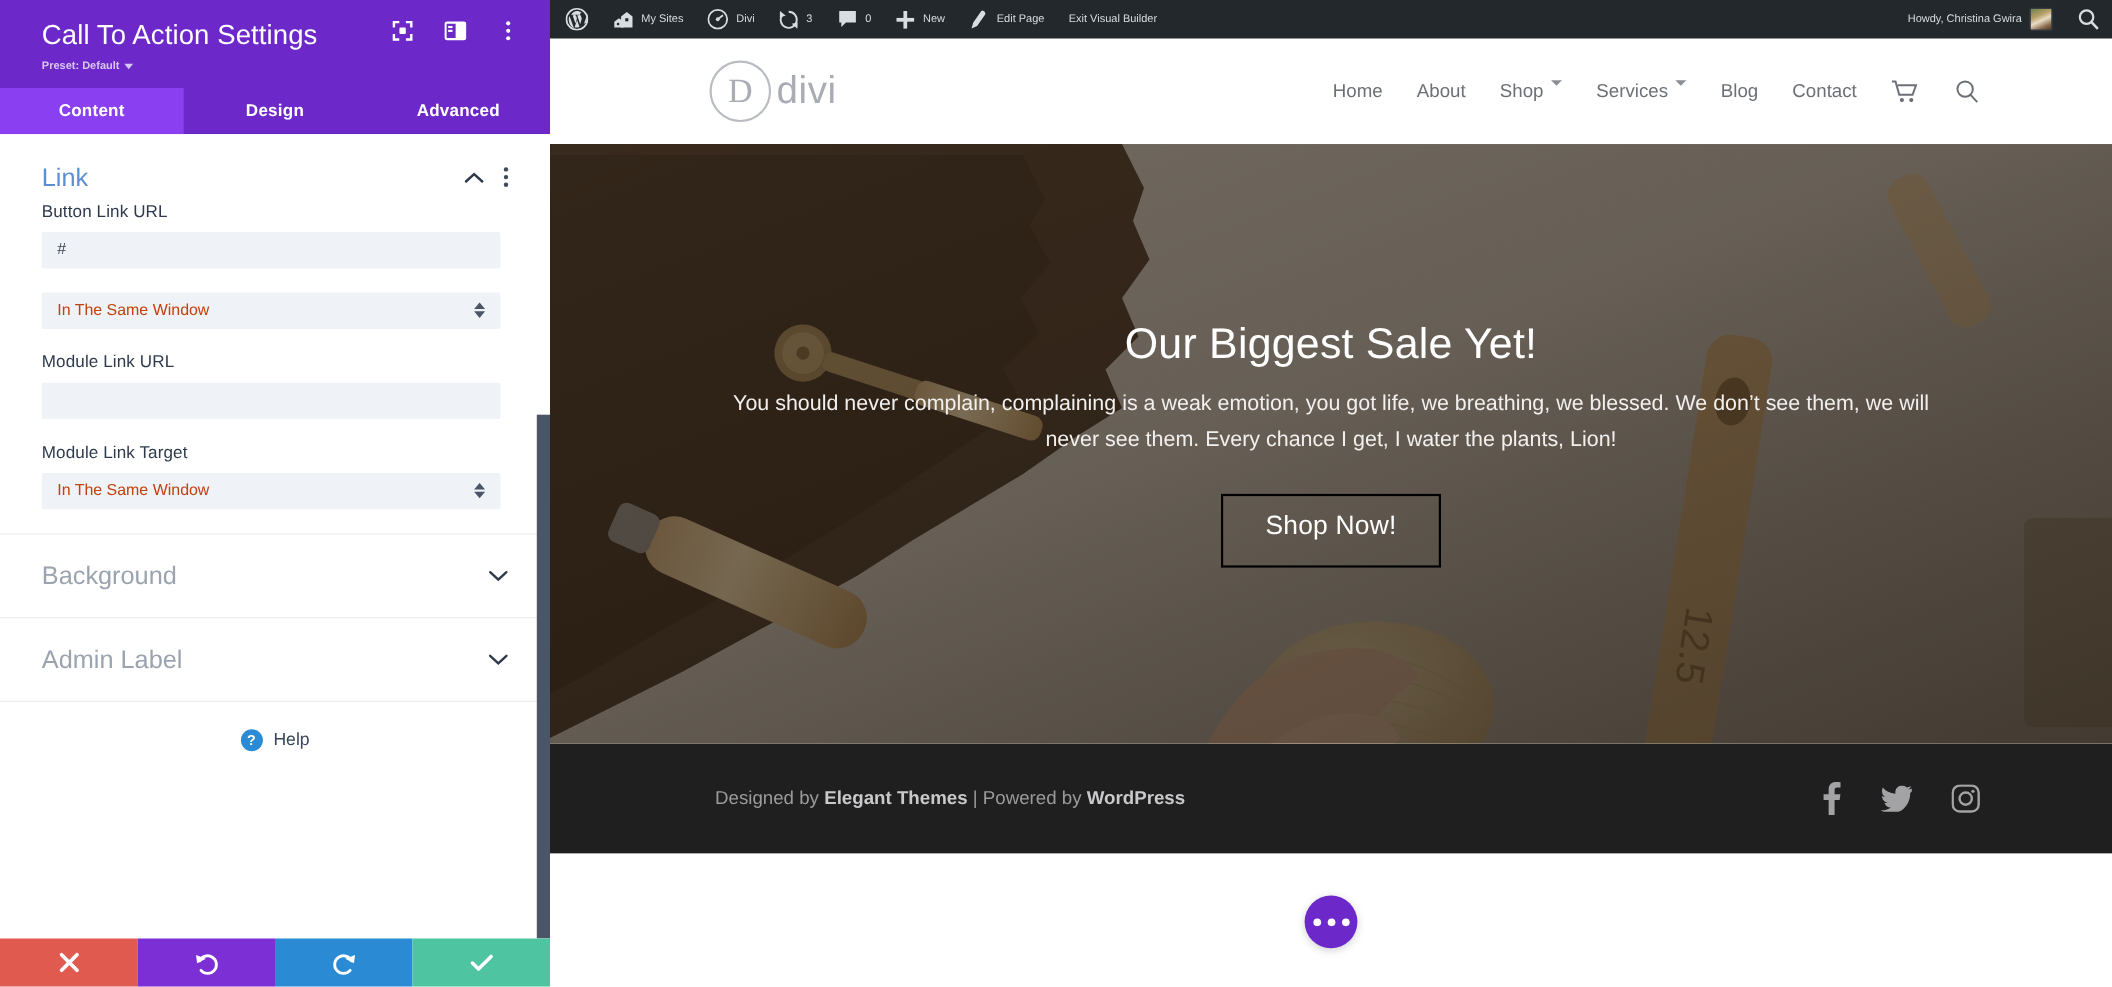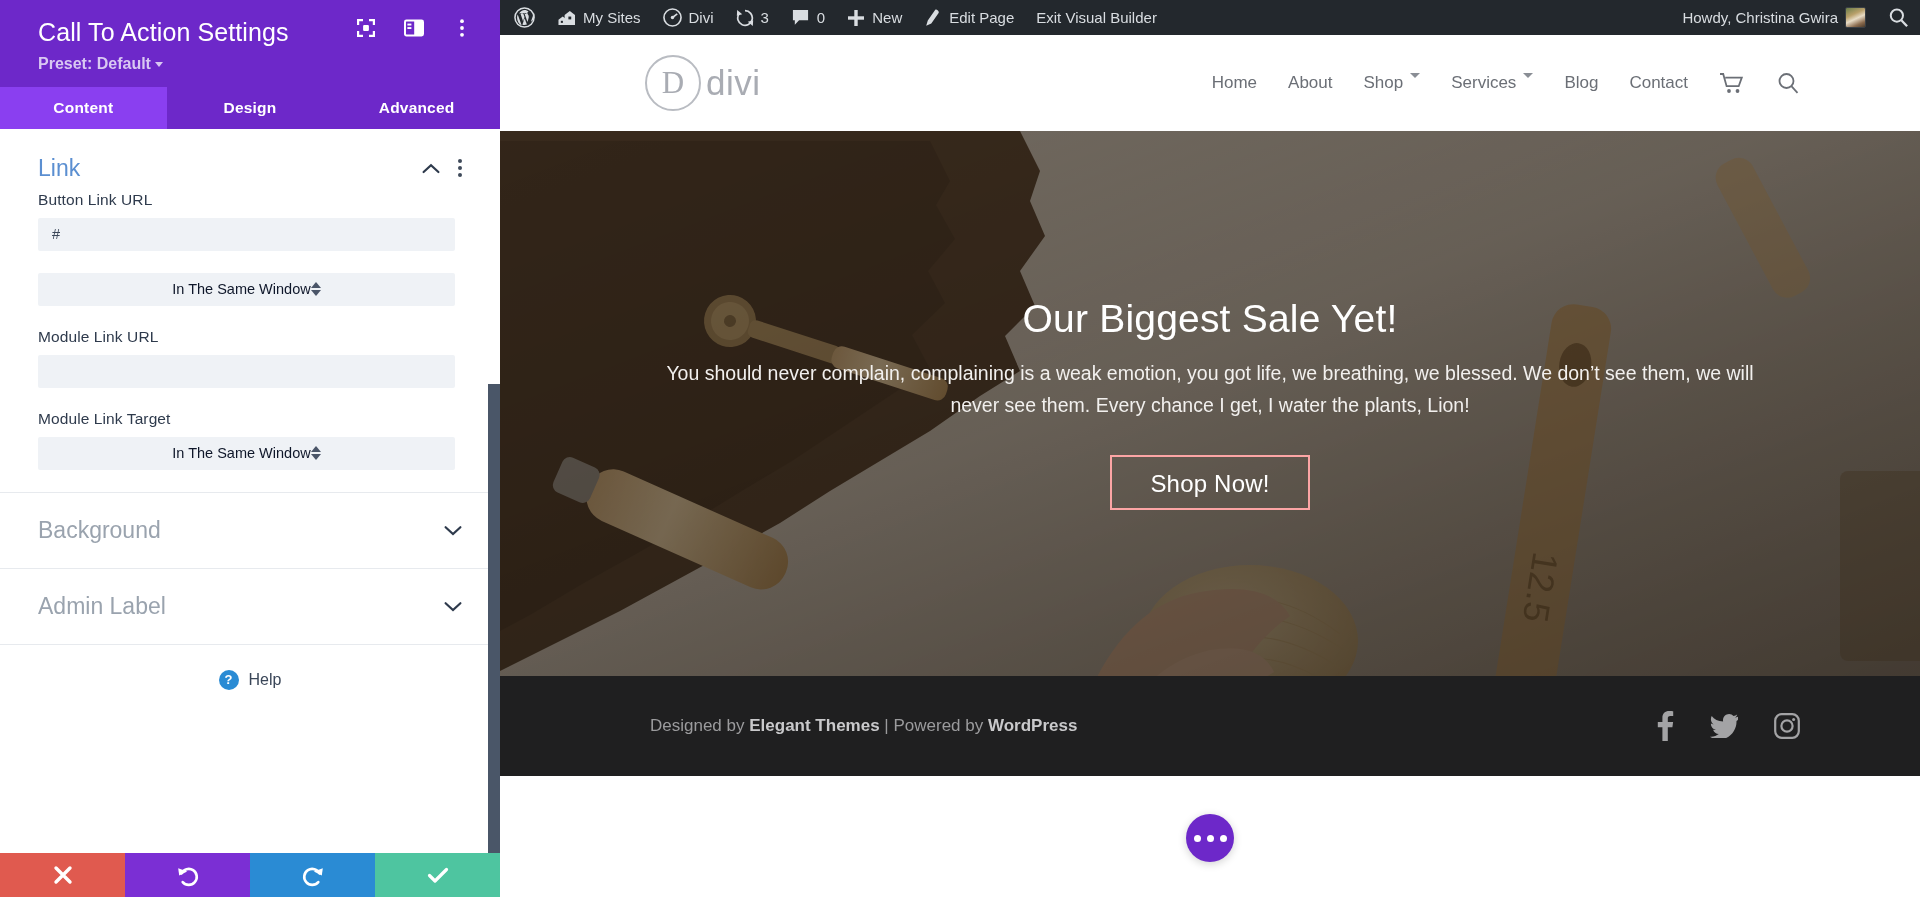--- a/index.html
+++ b/index.html
@@ -23,21 +23,21 @@
     background: #6d28c9;
     padding: 18px 38px 14px 38px;
     position: relative;
   }
   .panel-title {
     color: #ffffff; font-size: 25px; font-weight: normal;
     letter-spacing: .1px; line-height: 1.15;
   }
   .panel-preset {
     margin-top: 8px;
-    color: #d9c8f2; font-size: 16px; font-weight: bold;
+    color: #d9c8f2; font-size: 10px; font-weight: bold;
   }
   .panel-preset .caret {
     display: inline-block; margin-left: 4px;
     border-left: 4px solid transparent; border-right: 4px solid transparent;
     border-top: 5px solid #d9c8f2; vertical-align: middle;
   }
   .head-icons {
     position: absolute; right: 28px; top: 18px;
     display: flex; align-items: center; gap: 28px;
   }
@@ -78,22 +78,22 @@
     background: #eff2f6; border: none; border-radius: 2px;
     padding: 0 14px;
     font-family: "Liberation Sans", sans-serif;
     font-size: 14.5px; color: #3a4658;
     display: flex; align-items: center;
   }
   .field-select {
     width: 417px; height: 33px;
     background: #eff2f6; border: none; border-radius: 2px;
     padding: 0 14px;
-    font-size: 14.5px; color: #0f172a;
-    display: flex; align-items: center; justify-content: center;
+    font-size: 14.5px; color: #c2410c;
+    display: flex; align-items: center; justify-content: space-between;
     cursor: pointer;
   }
   .updown { display: flex; flex-direction: column; align-items: center; gap: 2px; }
   .updown .u, .updown .d { width: 0; height: 0; border-left: 5px solid transparent; border-right: 5px solid transparent; }
   .updown .u { border-bottom: 6px solid #4a5568; }
   .updown .d { border-top: 6px solid #4a5568; }
 
   .divider { height: 1px; background: #e7eaee; margin: 20px 0 0 0; }
   .acc-row {
     height: 76px; display: flex; align-items: center; justify-content: space-between;
@@ -122,21 +122,21 @@
     position: absolute; right: 0; top: 255px;
     width: 12px; height: 570px; background: #4a5668; border-radius: 0;
     cursor: pointer; z-index: 55;
   }
 
   
   .wpbar {
     position: absolute; left: 500px; top: 0; right: 0; height: 35px;
     background: #23282d; color: #d9dde1;
     display: flex; align-items: center;
-    font-size: 15px; z-index: 30;
+    font-size: 10px; z-index: 30;
   }
   .wpbar .grp { display: flex; align-items: center; gap: 7px; padding: 0 11px; height: 35px; cursor: pointer; }
   .wpbar .grp:first-child { padding-left: 14px; }
   .wpbar svg { display: block; }
   .wpbar .spacer { flex: 1; }
   .avatar {
     width: 21px; height: 21px; border-radius: 2px;
     background: linear-gradient(155deg,#6b7f4a 0%,#b9a06a 35%,#e8dcc6 55%,#8a6b4e 80%,#4a3a2a 100%);
     border: 1px solid #3a3f45; display: inline-block;
   }
@@ -179,22 +179,22 @@
   }
   .hero-h1 {
     color: #ffffff; font-size: 39px; font-weight: normal;
     text-align: center; margin-bottom: 17px; letter-spacing: .2px;
   }
   .hero-p {
     color: #f2f0ee; font-size: 19.5px; line-height: 1.62;
     text-align: center; max-width: 1115px; margin-bottom: 34px;
   }
   .hero-btn {
-    border: 2px solid #fca5a5; color: #ffffff;
-    font-size: 24px; padding: 13px 38px 10px 38px;
+    border: 2px solid #000000; color: #ffffff;
+    font-size: 24px; padding: 13px 38px 22px 38px;
     background: transparent; cursor: pointer; letter-spacing: .2px;
   }
 
   .site-footer {
     height: 100px; background: #1f1f20;
     display: flex; align-items: center;
     padding: 0 120px 0 150px;
   }
   .footer-credit { color: #9b9b9d; font-size: 17px; }
   .footer-credit b { color: #c9c9cb; font-weight: bold; }

